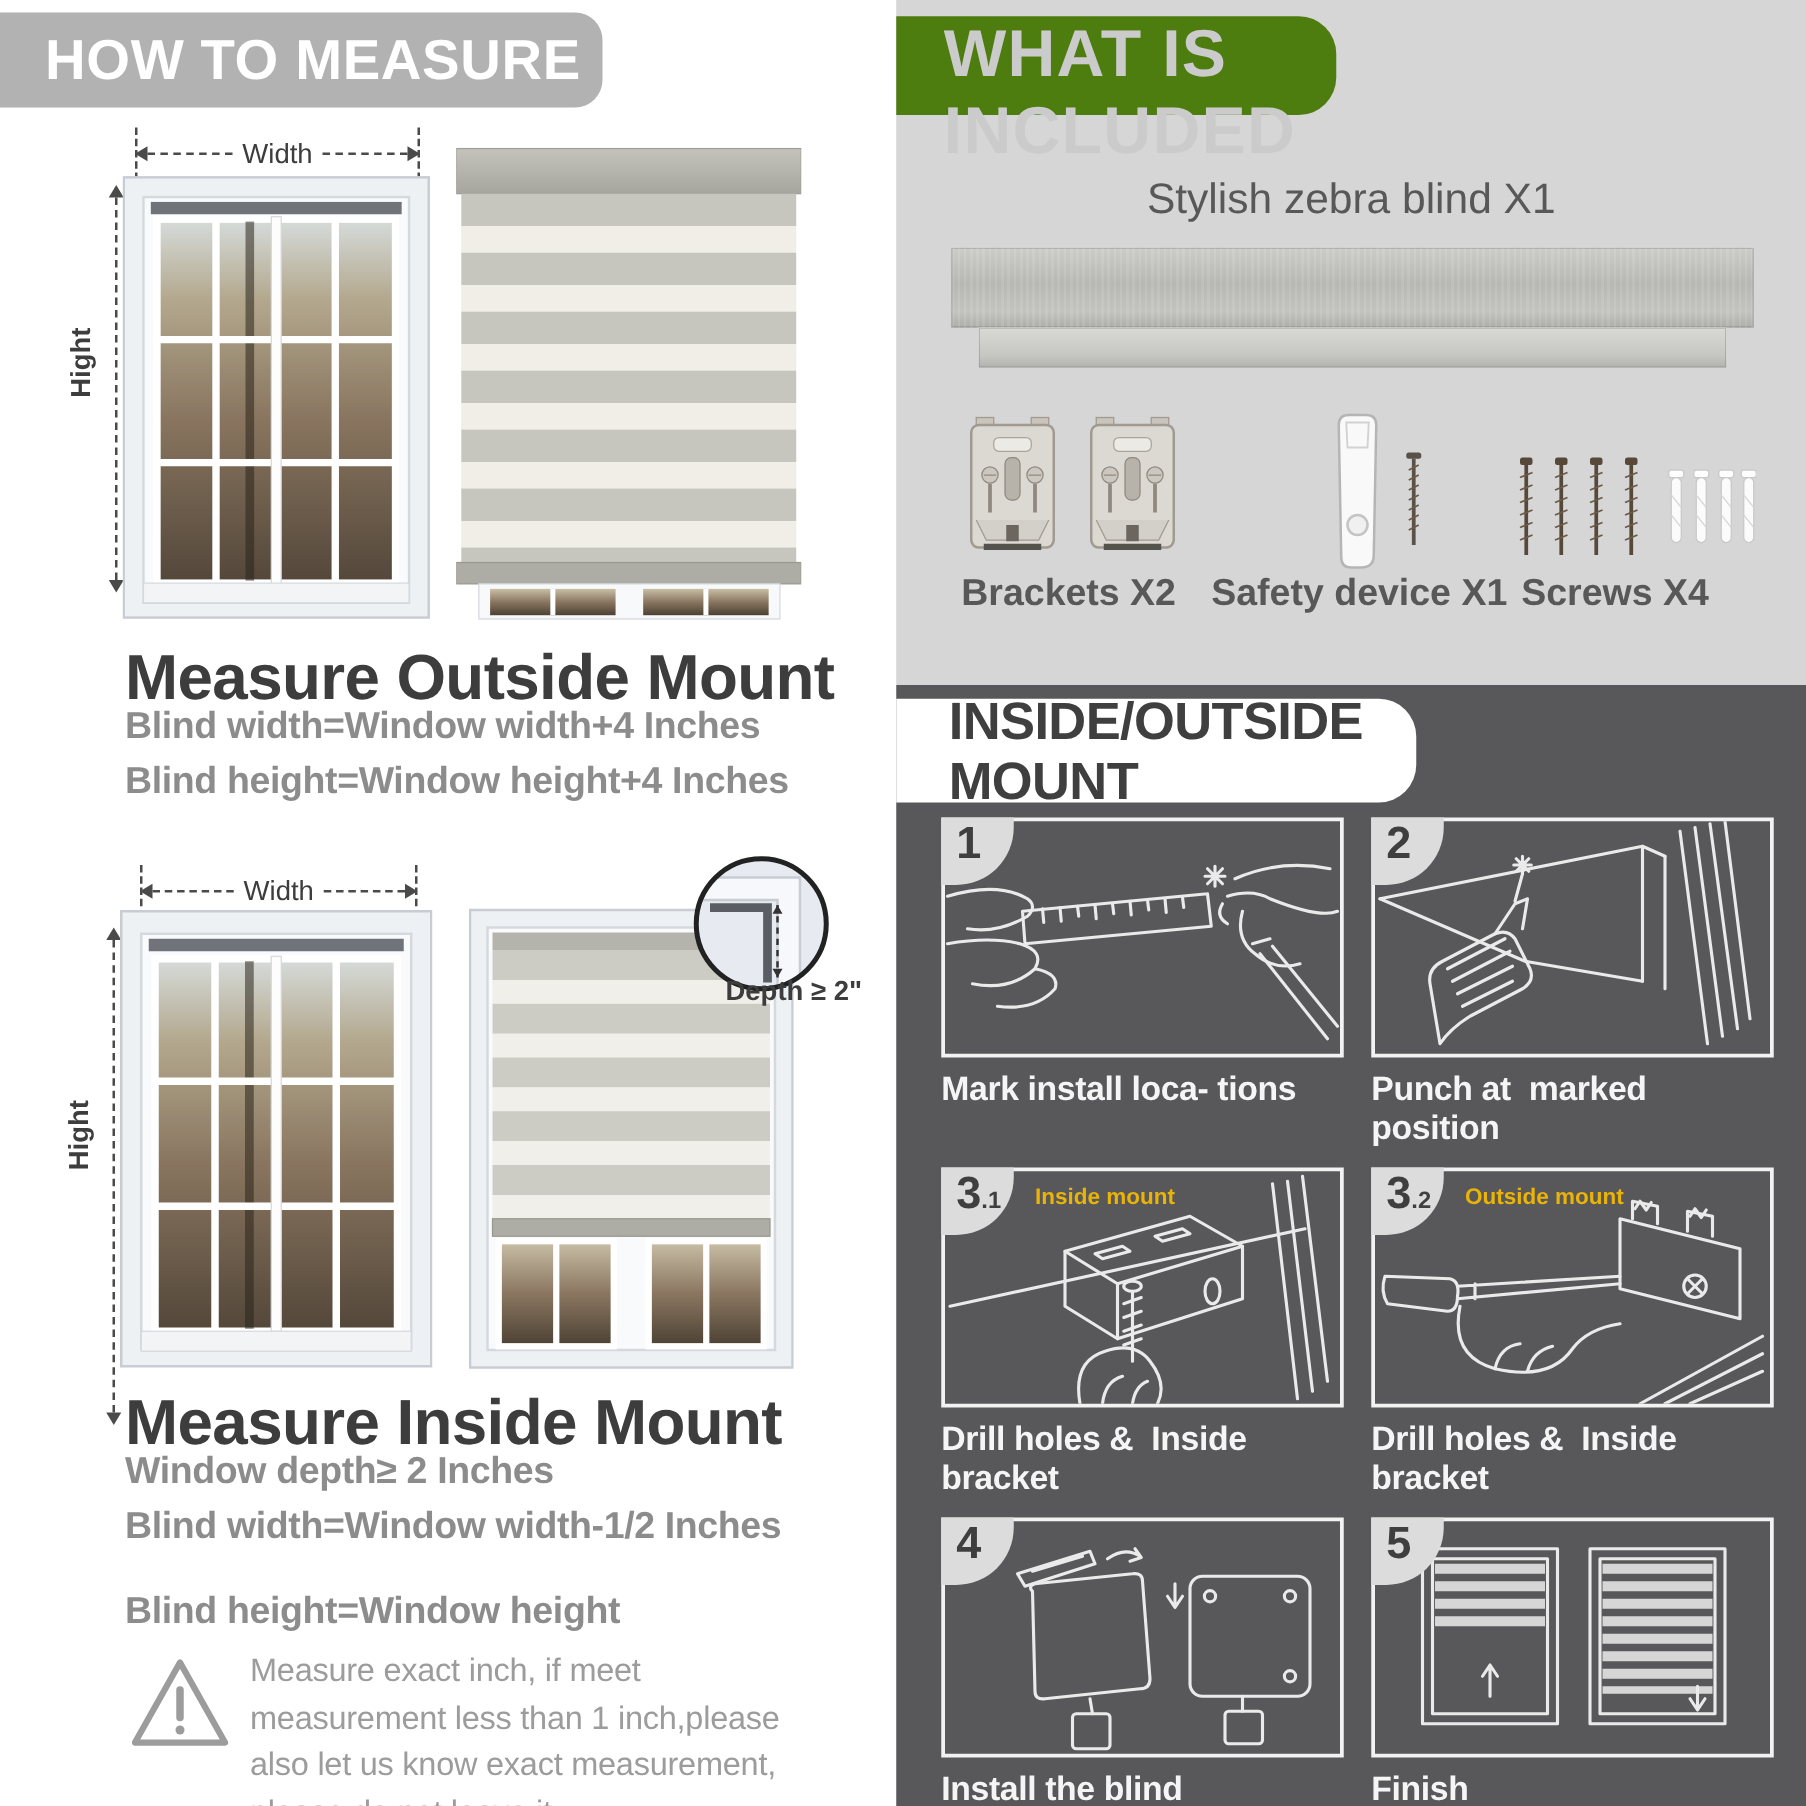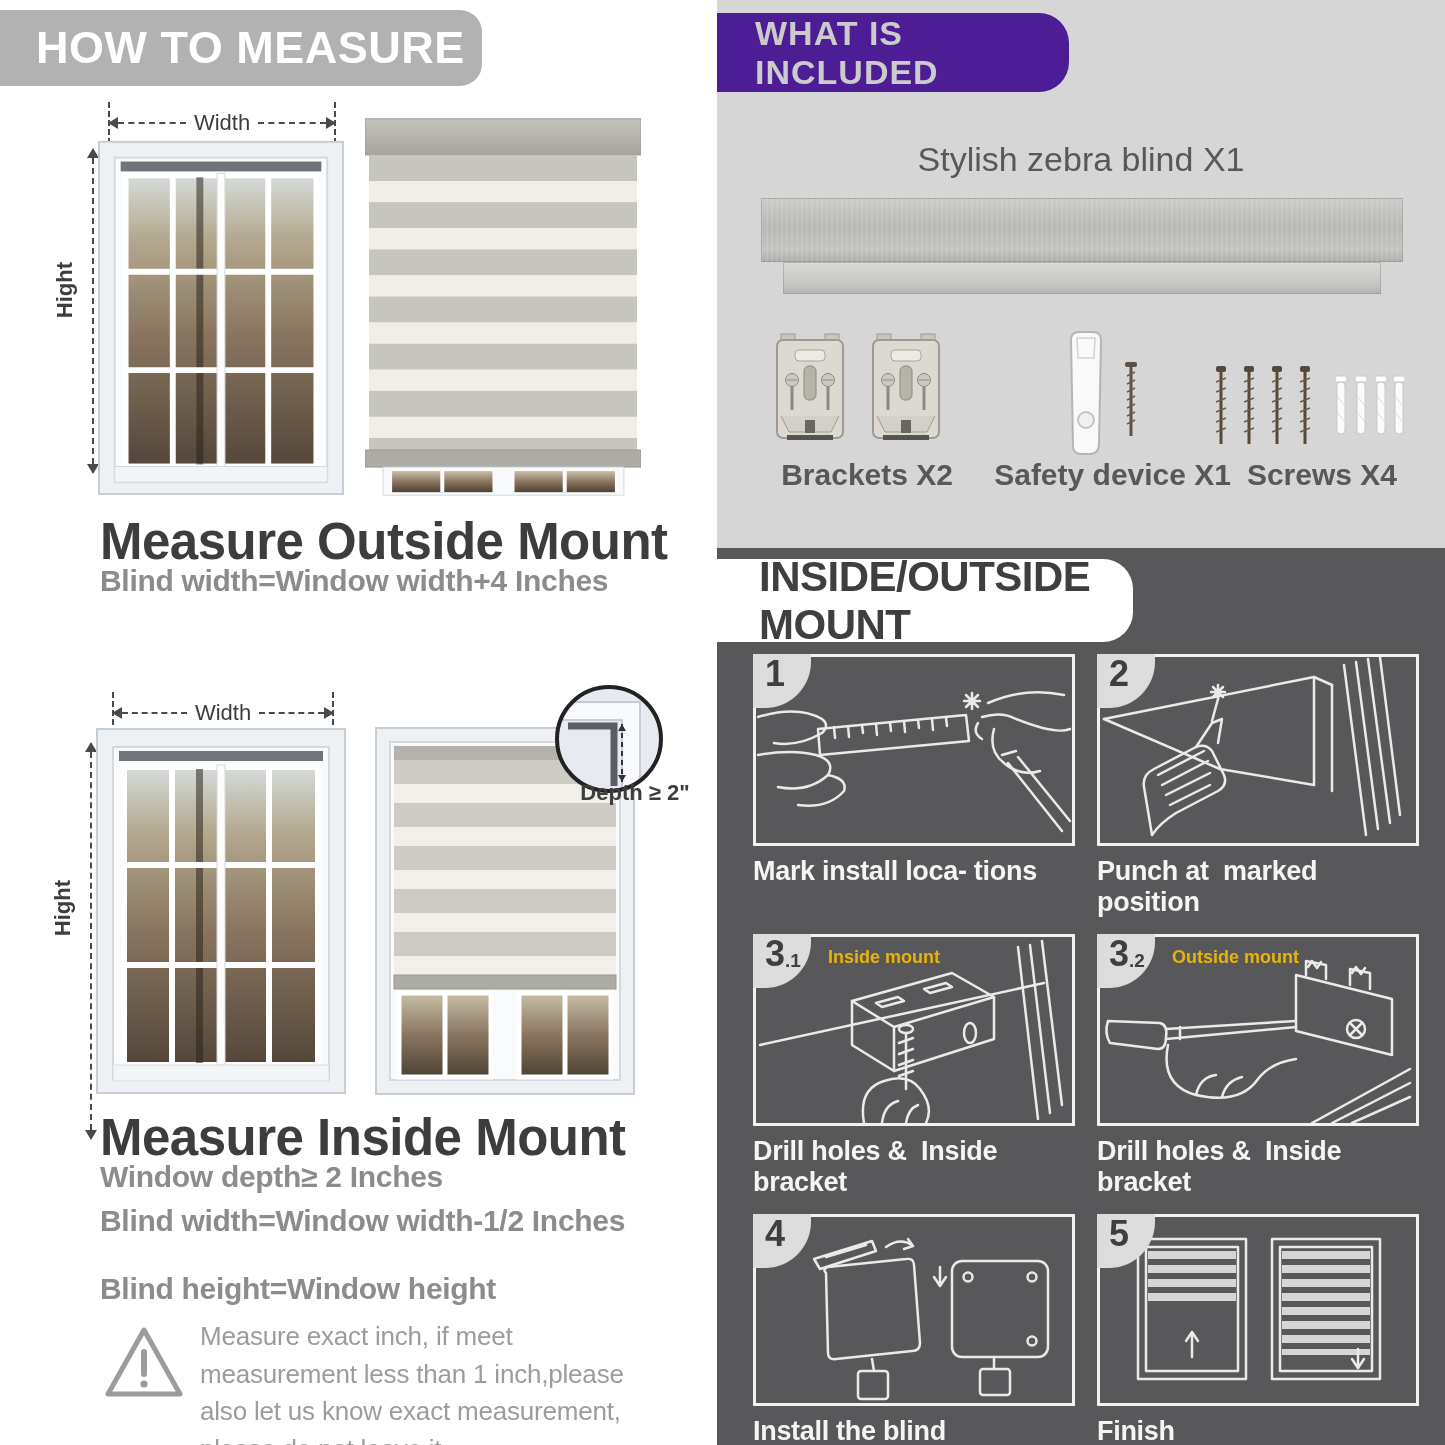--- a/index.html
+++ b/index.html
@@ -42,38 +42,38 @@
 
   .warn-text{
     width:452px;color:#9c9c9c;font-size:26px;line-height:1.45;
     letter-spacing:-.2px;
   }
   .depth-label{font-size:22px;font-weight:bold;color:#3d3d3d;width:160px;text-align:center;}
 
   
   .right-top{left:717px;top:0;width:728px;height:548px;background:#d6d6d6;}
   .wii-box{
-    left:0;top:13px;width:352px;height:79px;background:#4c1d95;
-    border-radius:0 30px 30px 0;display:flex;align-items:center;
+    left:0;top:13px;width:352px;height:79px;background:#4d7c0f;
+    border-radius:0 30px 30px 0;display:flex;align-items:flex-start;
     padding-left:38px;box-sizing:border-box;
-    color:#cbcbcb;font-size:34px;font-weight:bold;letter-spacing:1px;
+    color:#cbcbcb;font-size:53px;font-weight:bold;letter-spacing:1px;
   }
   .product-title{left:0;top:140px;width:728px;text-align:center;color:#585858;font-size:34px;font-weight:normal;}
   .headrail-main{
     left:44px;top:198px;width:642px;height:64px;
     background:linear-gradient(180deg,#cccdc9 0%,#b7b8b4 45%,#c3c4c0 80%,#adaeaa 100%);
     box-shadow:inset 0 0 0 1px rgba(130,130,125,.5);
   }
   .headrail-tex{position:absolute;inset:0;background:repeating-linear-gradient(90deg,rgba(255,255,255,.10) 0 2px,rgba(0,0,0,0) 2px 5px);}
   .headrail-lip{
     left:66px;top:262px;width:598px;height:32px;
     background:linear-gradient(180deg,#d9d9d5 0%,#c6c7c3 70%,#b2b3af 100%);
     box-shadow:inset 0 0 0 1px rgba(140,140,135,.45);
   }
-  .inc-label{font-size:30px;font-weight:bold;color:#585858;text-align:right;}
+  .inc-label{font-size:30px;font-weight:bold;color:#585858;text-align:left;}
 
   
   .right-bottom{left:717px;top:548px;width:728px;height:897px;background:#58585a;}
   .iom-box{
     left:0;top:11px;width:416px;height:83px;background:#ffffff;
     border-radius:0 30px 30px 0;display:flex;align-items:center;
     padding-left:42px;box-sizing:border-box;
     color:#3f3f3f;font-size:42px;font-weight:bold;letter-spacing:-.5px;
   }
   .steps{
@@ -189,20 +189,21 @@
       <rect x="18" y="347" width="240" height="28" fill="#f7f9fb" stroke="#d5d9de"></rect>
       <rect x="27" y="351" width="100" height="21" fill="url(#glassB)"></rect>
       <rect x="149" y="351" width="100" height="21" fill="url(#glassB)"></rect>
       <line x1="77" y1="351" x2="77" y2="372" stroke="#ffffff" stroke-width="4"></line>
       <line x1="199" y1="351" x2="199" y2="372" stroke="#ffffff" stroke-width="4"></line>
     </svg>
   </div>
 
   <div class="abs measure-h" style="left:100px;top:512px;">Measure Outside Mount</div>
   <div class="abs measure-line" style="left:100px;top:564px;">Blind width=Window width+4 Inches</div>
+  <div class="abs measure-line" style="left:100px;top:608px;">Blind height=Window height+4 Inches</div>
 
   <div class="abs wmeasure" style="left:112px;top:702px;width:222px;">
     <span class="wtick" style="left:0;"></span>
       <span class="wtick" style="right:0;"></span>
     <span class="arr-l"></span>
     <span class="dash"></span>
     <span class="lab">Width</span>
     <span class="dash"></span>
     <span class="arr-r"></span>
   </div>

